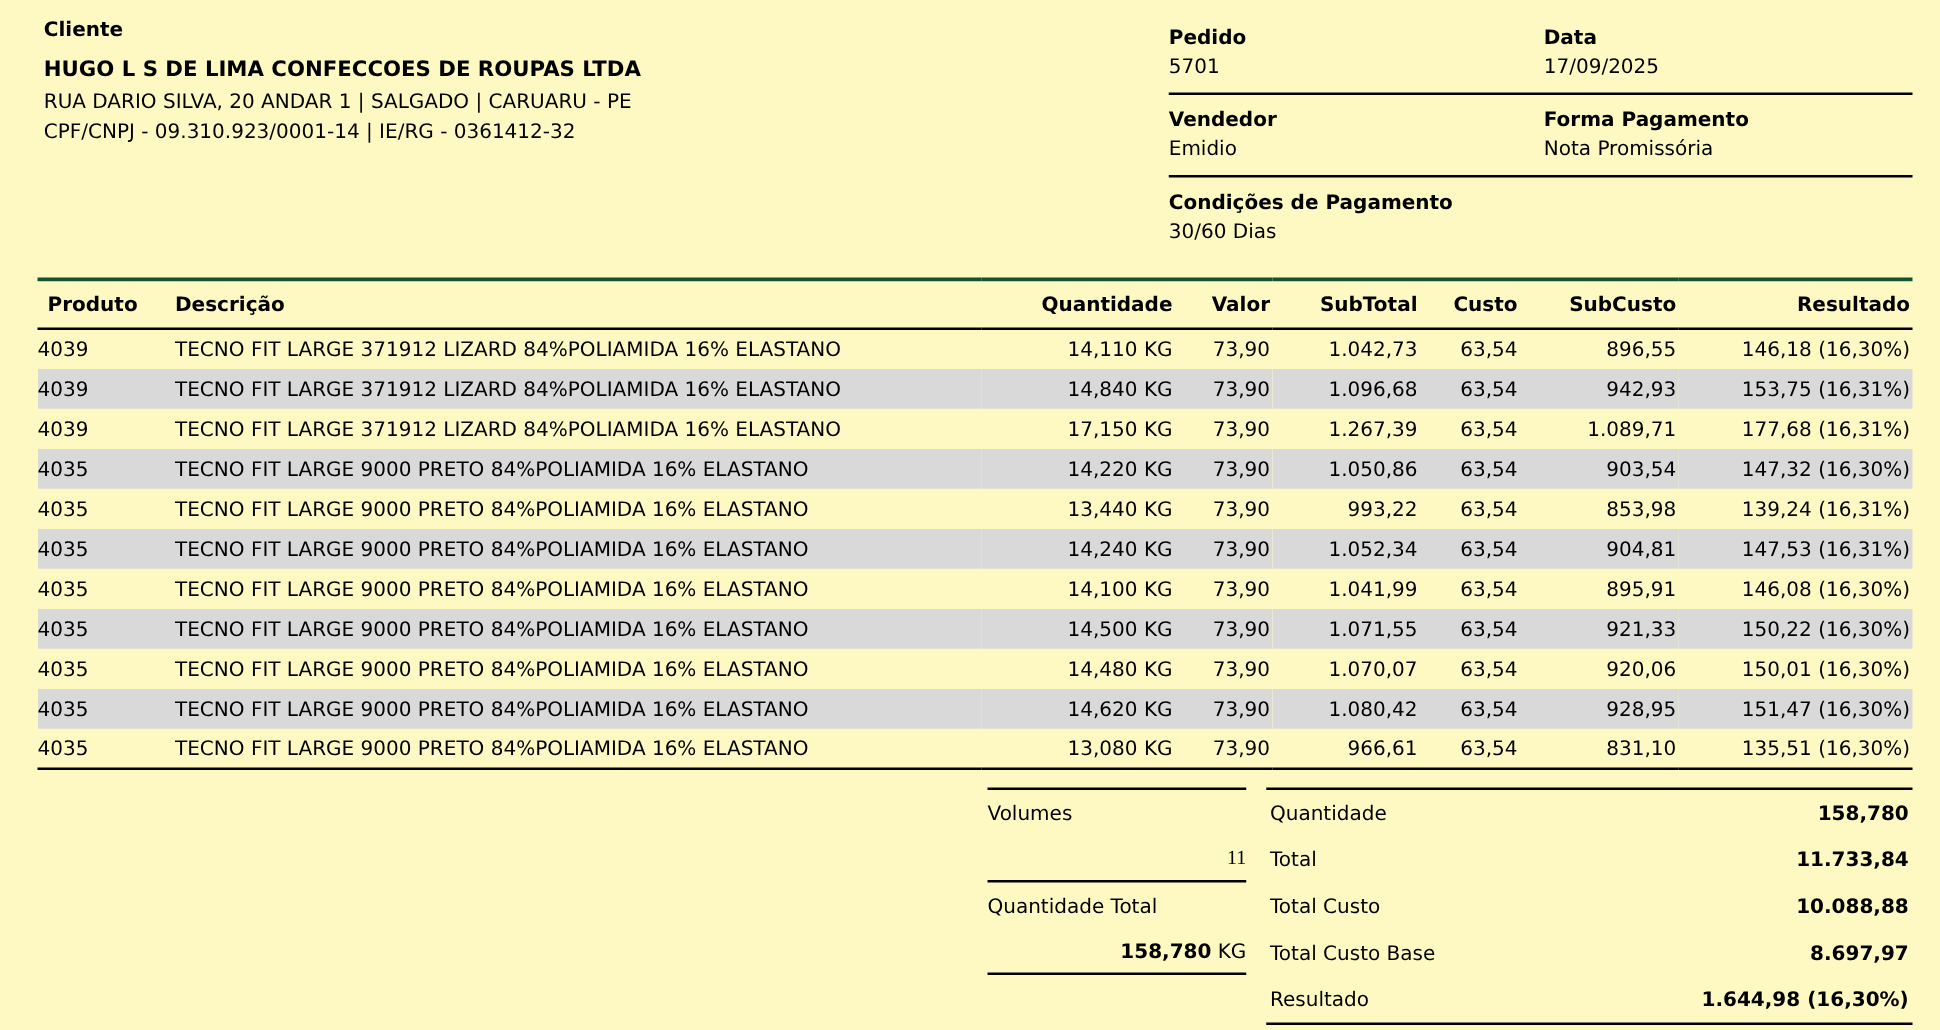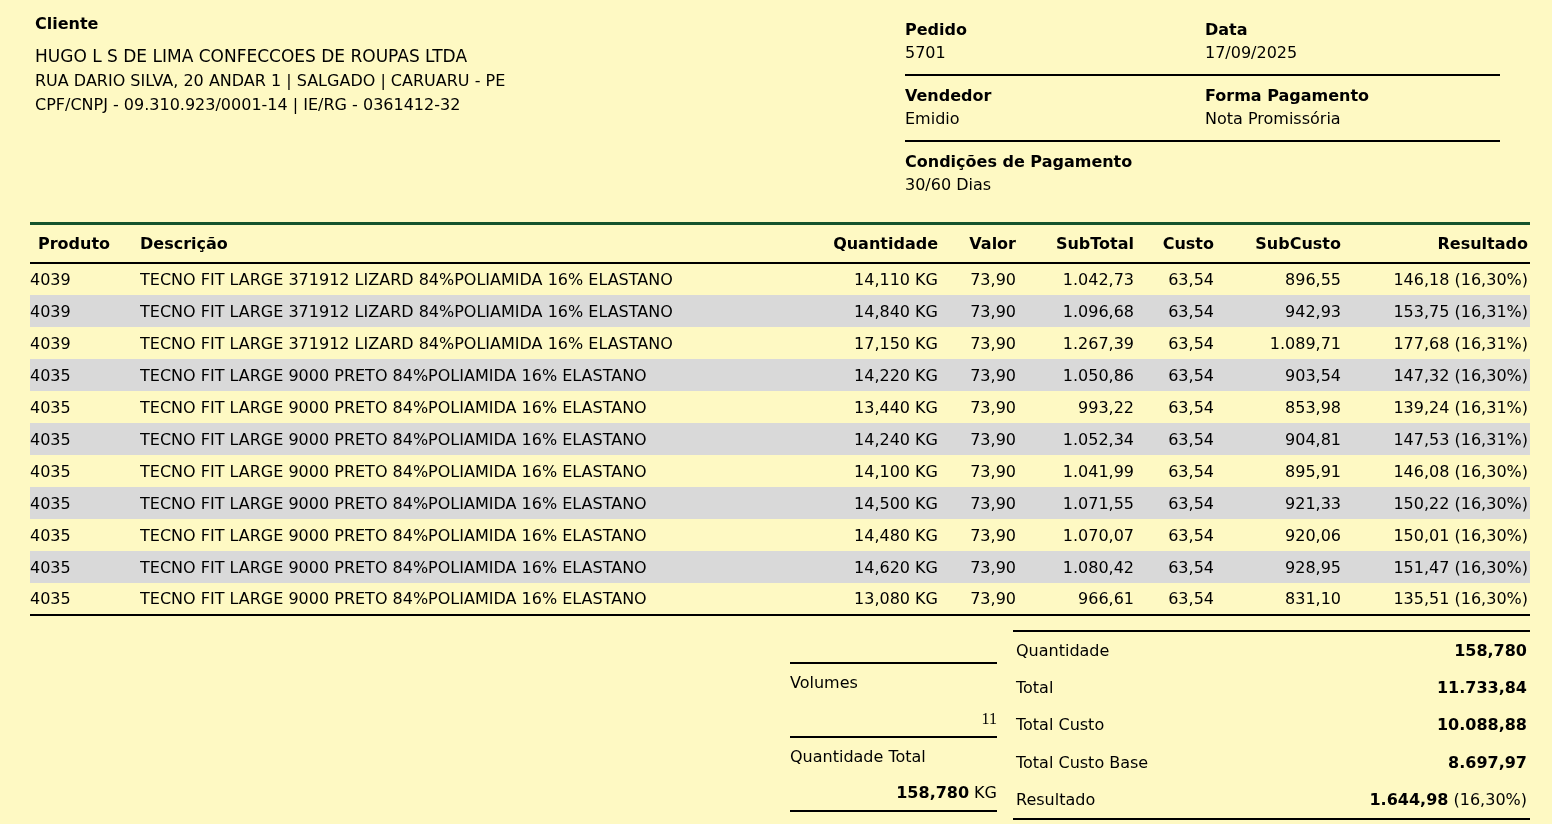--- a/index.html
+++ b/index.html
@@ -3,58 +3,58 @@
 <meta charset="utf-8">
 <style>
   * { margin:0; padding:0; box-sizing:border-box; }
   html,body { background:#ffffff; }
   body { font-family:"DejaVu Sans","Liberation Sans",sans-serif; color:#000; }
   .page { position:relative; width:1552px; height:824px; background:#fef9c3; overflow:hidden; }
 
   
   .client { position:absolute; left:35px; top:14px; width:700px; }
   .client .sec-label { font-weight:bold; font-size:16px; margin-bottom:13px; }
-  .client .name { font-weight:normal; font-size:17px; margin-bottom:5px; }
+  .client .name { font-weight:bold; font-size:17px; margin-bottom:5px; }
   .client .line { font-size:16px; margin-bottom:5px; }
 
-  .order-info { position:absolute; left:905px; top:16px; width:595px; }
+  .order-info { position:absolute; left:935px; top:16px; width:595px; }
   .info-row { display:grid; grid-template-columns:300px 1fr; padding:4px 0 12px 0; }
   .info-row.bordered { border-bottom:2px solid #000; }
   .info-row + .info-row { padding-top:10px; }
   .info-cell .lbl { font-weight:bold; font-size:16px; margin-bottom:4px; }
   .info-cell .val { font-size:16px; }
 
   
   table.items { position:absolute; left:30px; top:222px; width:1500px;
     border-collapse:collapse; table-layout:fixed; font-size:16px; }
   table.items thead th { border-top:3px solid #14532d; border-bottom:2px solid #000;
     font-weight:bold; text-align:right; padding:9px 2px 9px 0; white-space:nowrap; }
   table.items th.al, table.items td.al { text-align:left; }
   table.items th.first, table.items td.first { padding-left:8px; }
   table.items td { height:32px; text-align:right; padding:0 2px 0 0; white-space:nowrap; overflow:hidden; }
   table.items td.al { padding-left:0; }
   table.items tbody tr:nth-child(even) { background:#d9d9d9; }
   table.items tbody tr:last-child td { border-bottom:2px solid #000; }
 
   
-  .totals-left { position:absolute; left:790px; top:662px; width:207px;
+  .totals-left { position:absolute; left:790px; top:630px; width:207px;
     border-top:2px solid #000; font-size:16px; }
   .totals-left .t-row { height:37px; display:flex; align-items:center; }
   .totals-left .t-row.right { justify-content:flex-end; }
   .totals-left .t-sep { border-bottom:2px solid #000;font-family:Liberation Serif, serif; }
   .totals-left .t-end { border-bottom:2px solid #000; }
   .totals-left b { font-weight:bold; }
   .totals-left .unit { margin-left:5px; }
 
   .totals-right { position:absolute; left:1013px; top:630px; width:517px;
     border-top:2px solid #000; border-bottom:2px solid #000; font-size:16px; }
   .totals-right .s-row { height:37.2px; display:flex; align-items:center;
     justify-content:space-between; padding:0 3px; }
   .totals-right .s-value { font-weight:bold; }
-  .totals-right .s-suffix { font-weight:normal; }
+  .totals-right .s-suffix { font-weight:bold; }
 </style>
 </head>
 <body>
 
 <div class="page">
 
   <section class="client">
     <div class="sec-label">Cliente</div>
     <div class="name">HUGO L S DE LIMA CONFECCOES DE ROUPAS LTDA</div>
     <div class="line">RUA DARIO SILVA, 20 ANDAR 1 | SALGADO | CARUARU - PE</div>

